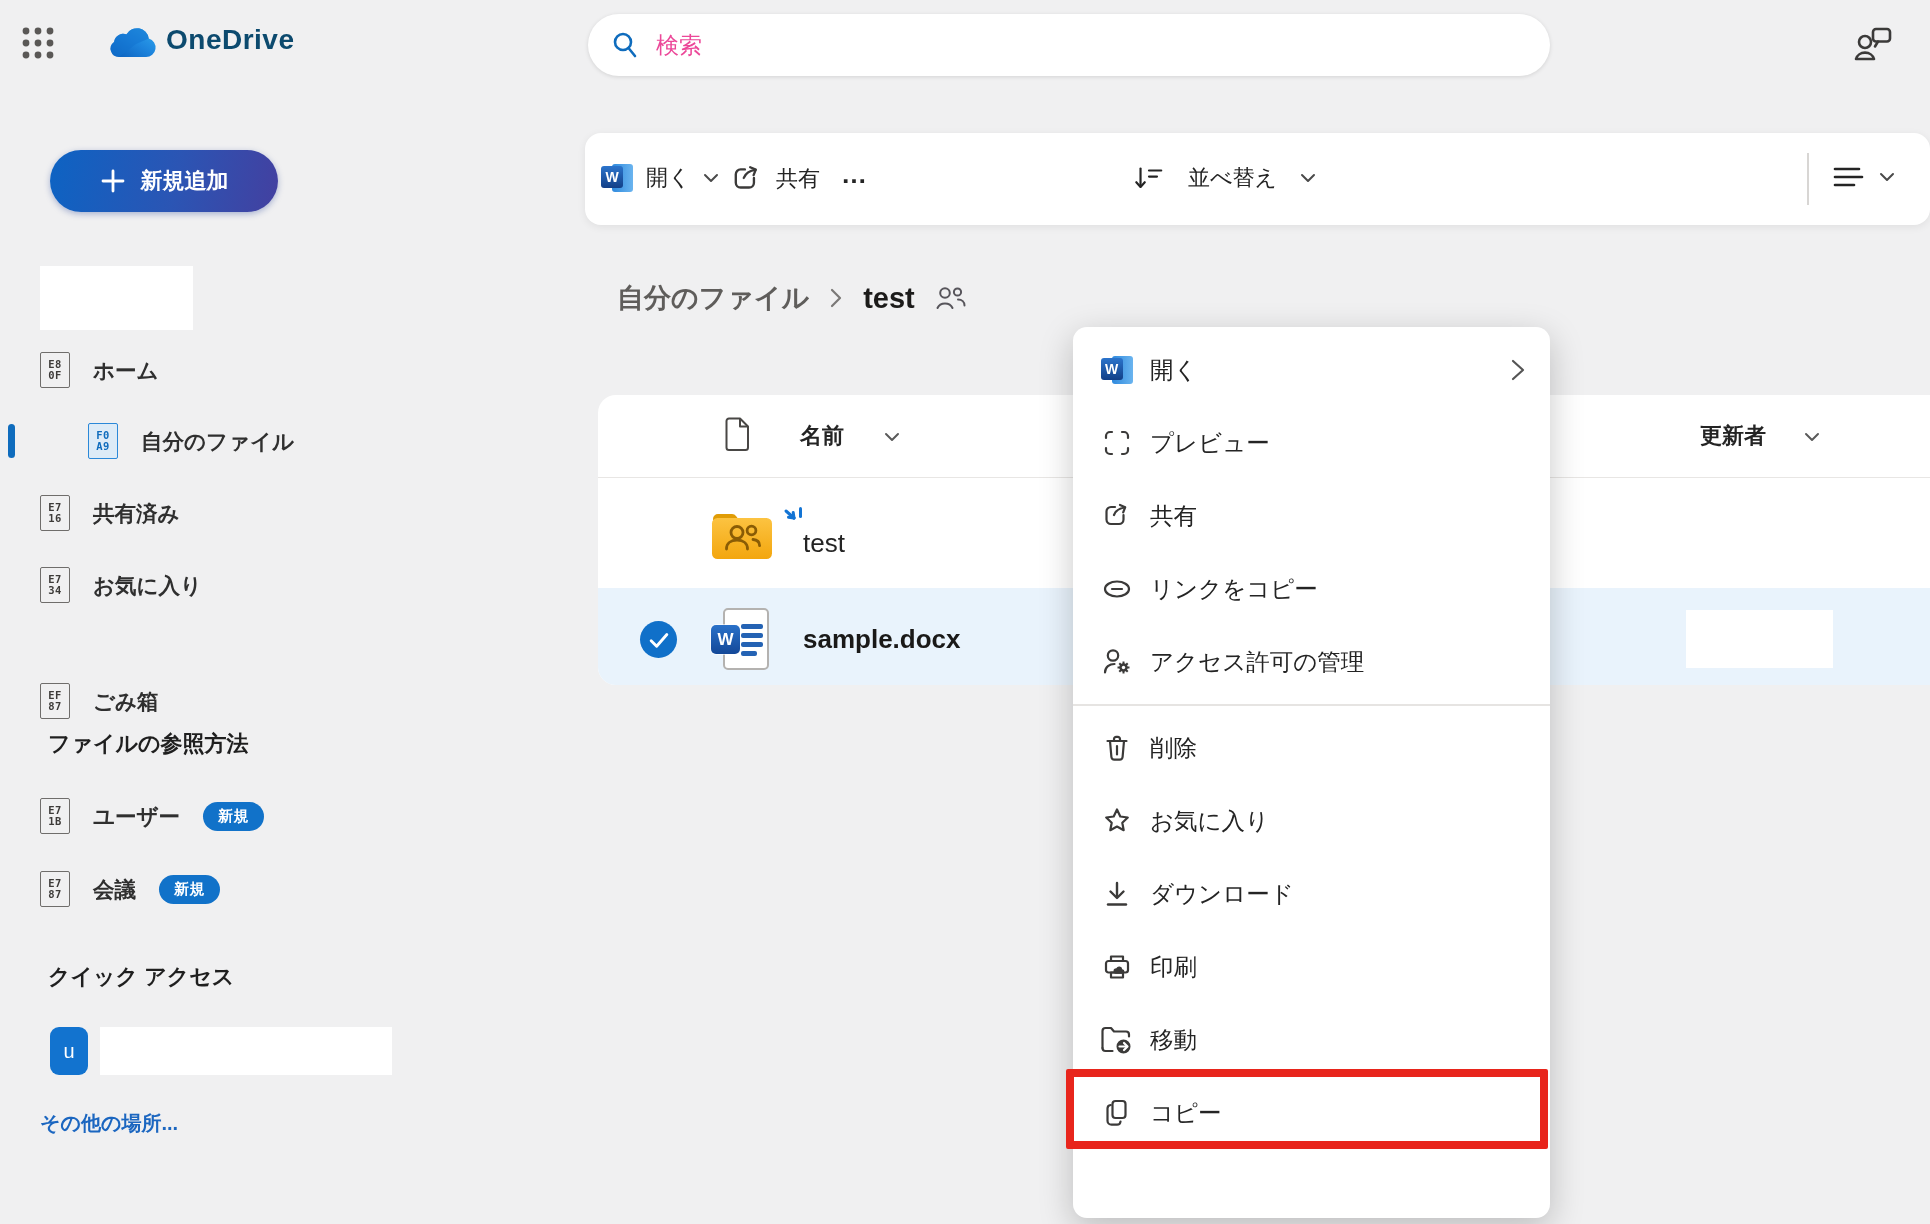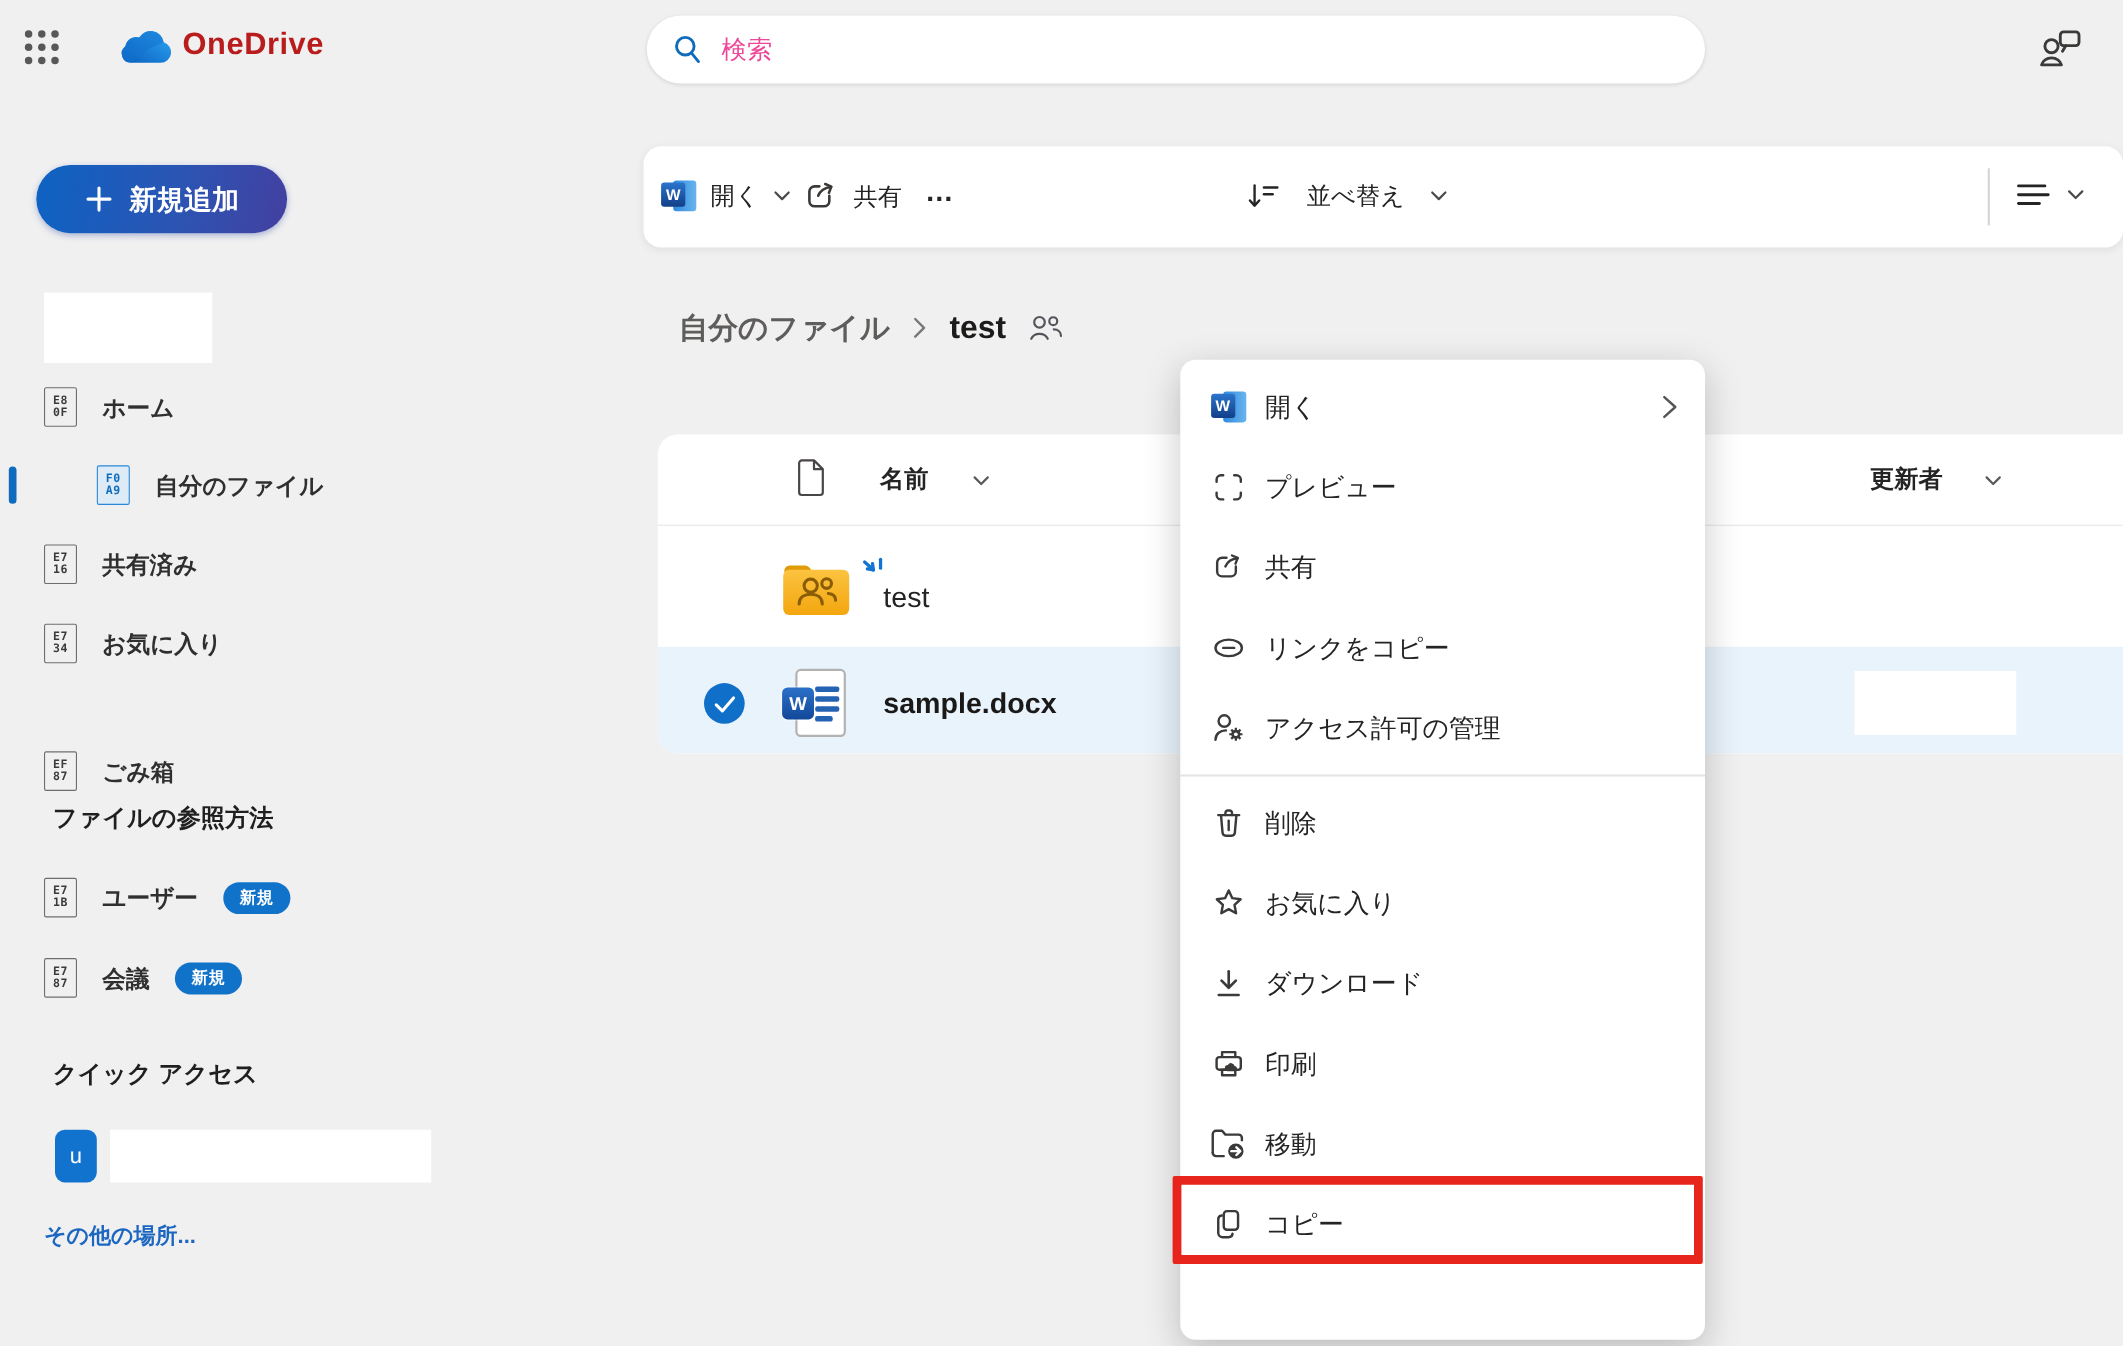--- a/index.html
+++ b/index.html
@@ -4,31 +4,31 @@
 <style>
   html,body{margin:0;padding:0;background:#d8d8da;}
   *{box-sizing:border-box;}
   #screen{position:relative;width:1930px;height:1224px;background:#f0f0f1;overflow:hidden;
           font-family:"Liberation Sans","DejaVu Sans",sans-serif;color:#242424;}
   .abs{position:absolute;}
   svg{display:block;}
 
   
   .waffle{left:20px;top:24px;width:38px;height:38px;cursor:pointer;}
-  .app-title{left:166px;top:24px;font-size:28px;font-weight:700;color:#b91c1c;letter-spacing:.5px;text-align:right;}
+  .app-title{left:166px;top:24px;font-size:28px;font-weight:700;color:#0c4a6e;letter-spacing:.5px;text-align:right;}
   .searchbar{left:588px;top:14px;width:962px;height:62px;background:#fff;border-radius:31px;
              box-shadow:0 1px 4px rgba(0,0,0,.12);display:flex;align-items:center;padding:0 22px;gap:16px;}
   .search-ph{font-size:23px;color:#ec4899;}
   .feedback{left:1850px;top:20px;}
 
   
-  .addnew{left:33px;top:150px;width:228px;height:62px;border-radius:31px;
+  .addnew{left:50px;top:150px;width:228px;height:62px;border-radius:31px;
           background:linear-gradient(100deg,#0d63c3 0%,#2b55b4 55%,#4340a0 100%);
           display:flex;align-items:center;justify-content:center;gap:15px;color:#fff;
-          font-size:25px;font-weight:700;box-shadow:0 2px 6px rgba(30,60,150,.35);cursor:pointer;}
+          font-size:22px;font-weight:700;box-shadow:0 2px 6px rgba(30,60,150,.35);cursor:pointer;}
   .redacted{background:#fff;}
   .red1{left:40px;top:266px;width:153px;height:64px;}
   .navrow{left:40px;width:330px;height:40px;display:flex;align-items:center;gap:23px;cursor:pointer;}
   .tofu{width:30px;height:36px;border:1.8px solid #6f6d6b;border-radius:2px;flex:0 0 auto;
         display:flex;flex-direction:column;align-items:center;justify-content:center;
         font-family:"DejaVu Sans Mono",monospace;font-size:10.5px;font-weight:700;line-height:11.5px;
         color:#3d3b39;letter-spacing:.5px;background:transparent;}
   .tofu.sel{border-color:#2b88d8;color:#0f6cbd;background:#ddebf7;margin-left:48px;}
   .navlabel{font-size:21.5px;font-weight:700;color:#2f2f2f;white-space:nowrap;}
   .selbar{left:8px;top:424px;width:7px;height:34px;border-radius:4px;background:#0f6cbd;}

